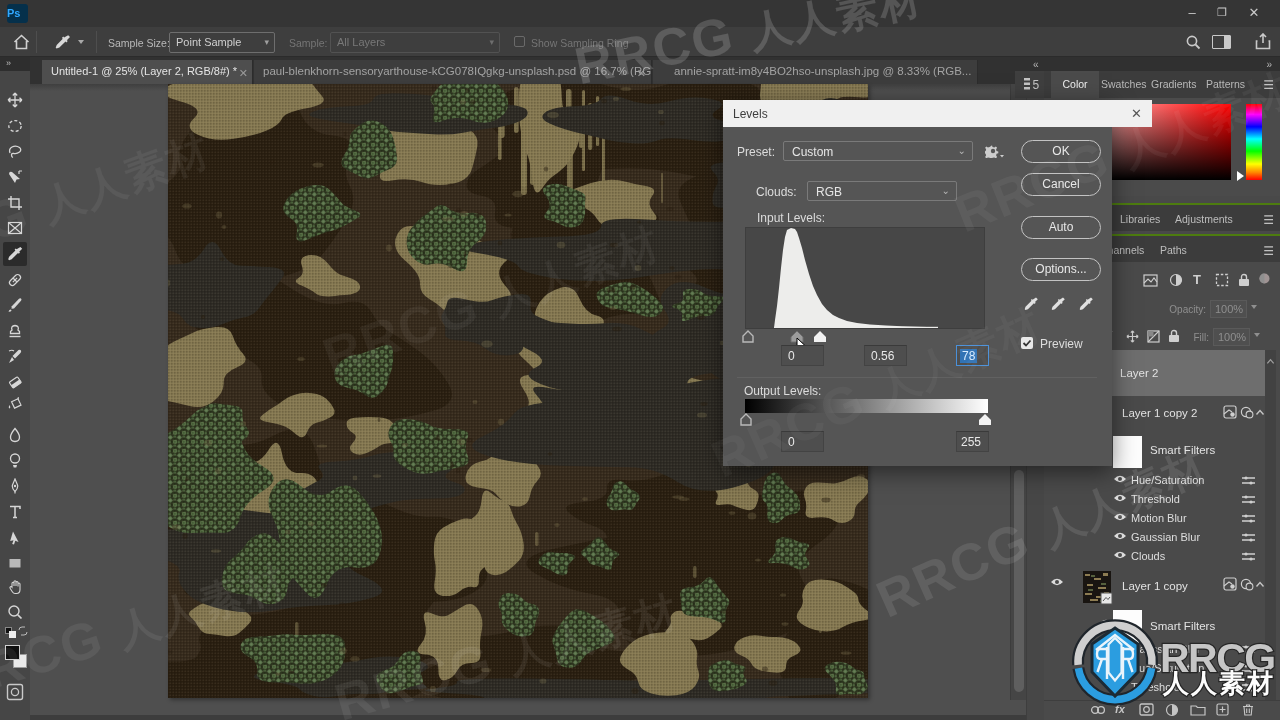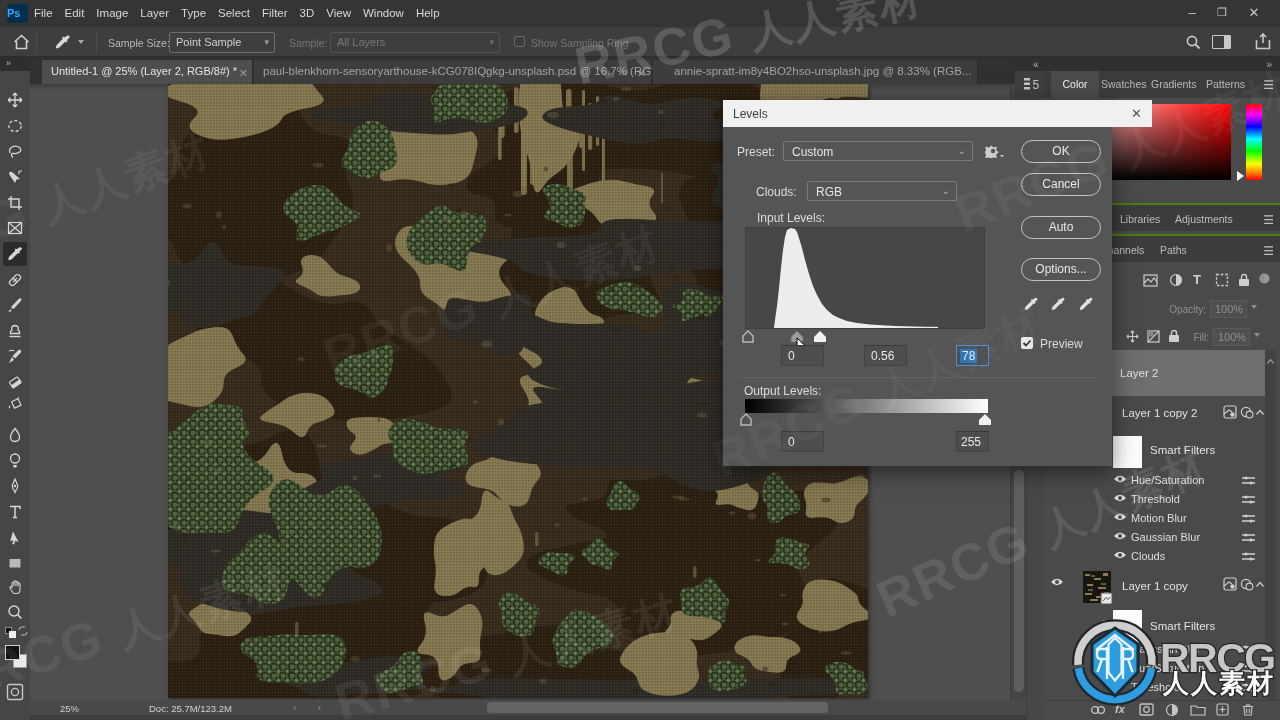--- a/index.html
+++ b/index.html
@@ -65,33 +65,20 @@
 .ddl .chev{position:absolute;right:6px;top:3px;color:#b5b5b5;font-size:10px;}
 
 .wm{position:absolute;font-weight:bold;color:rgba(255,255,255,0.14);white-space:nowrap;transform:rotate(-20deg);font-size:52px;letter-spacing:2px;pointer-events:none;}
 .wm .cn{font-size:42px;}
 </style></head>
 <body>
 <div id="app">
 
 <div class="abs" id="menubar">
   <div id="pslogo">Ps</div>
-  <div class="menus">
-        <span>File</span>
-        <span>Edit</span>
-        <span>Image</span>
-        <span>Layer</span>
-        <span>Type</span>
-        <span>Select</span>
-        <span>Filter</span>
-        <span>3D</span>
-        <span>View</span>
-        <span>Window</span>
-        <span>Help</span>
-      </div>
   <div class="winbtn" style="left:1177px;">–</div>
   <div class="winbtn" style="left:1207px;font-size:11px;">❐</div>
   <div class="winbtn" style="left:1239px;">✕</div>
 </div>
 
 <div class="abs" id="optbar">
   <svg class="abs" style="left:13px;top:7px" width="17" height="16" viewBox="0 0 17 16">
         <path d="M1.5 8 L8.5 1.5 L15.5 8 M3.5 7 V14.5 H13.5 V7" stroke="#cfcfcf" stroke-width="1.6" fill="none"></path>
       </svg>
   <div class="abs" style="left:36px;top:4px;width:1px;height:22px;background:#4e4e4e;"></div>
@@ -519,27 +506,20 @@
           <ellipse cx="177" cy="50" rx="1.6" ry="2.3" fill="#2c2012" opacity="0.45"></ellipse>
           <rect width="700" height="614" fill="rgba(12,9,4,0.07)"></rect>
           <rect width="700" height="614" fill="url(#weave)"></rect>
         </svg></div>
 </div>
 <div class="abs" id="vscroll">
       <div id="vthumb"></div>
     </div>
 <div class="abs" id="dockgap"></div>
 
-<div class="abs" id="statusbar">
-  <span style="position:absolute;left:30px;top:3px;">25%</span>
-  <span style="position:absolute;left:119px;top:3px;">Doc: 25.7M/123.2M</span>
-  <span style="position:absolute;left:263px;top:2px;color:#9a9a9a;">›</span>
-  <span style="position:absolute;left:288px;top:2px;color:#9a9a9a;">‹</span>
-  <div id="hthumb"></div>
-</div>
 <div class="abs" id="statusbar2"></div>
 
 <div class="abs" id="dock">
   <div class="hdrstrip">
         <span style="position:absolute;left:23px;top:2px;font-size:10px;">«</span>
         <span style="position:absolute;right:8px;top:2px;font-size:10px;">»</span>
       </div>
   <div class="abs" style="left:-29px;top:14px;width:36px;height:27px;background:#3f3f3f;">
      <svg width="20" height="18" style="margin:4px 0 0 7px" viewBox="0 0 20 18">
           <rect x="2" y="3" width="6" height="2.5" fill="#c4c4c4"></rect>

